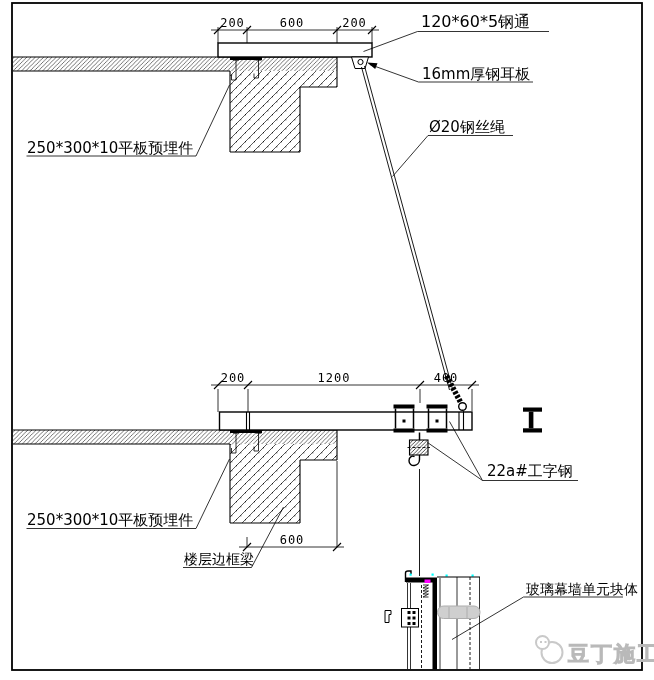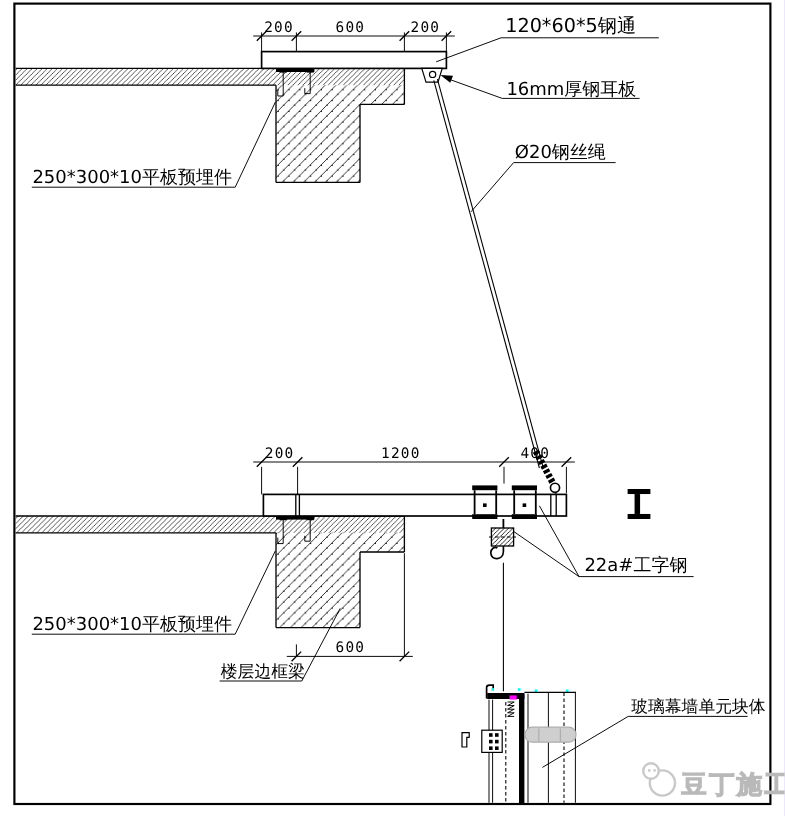--- a/index.html
+++ b/index.html
@@ -1,16 +1,16 @@
 <!DOCTYPE html>
 <html><head>
 <meta charset="utf-8">
 <style>
   html,body{margin:0;padding:0;background:#ffffff;}
-  .canvas{width:654px;height:680px;position:relative;background:#c4b5fd;overflow:hidden;}
+  .canvas{width:654px;height:680px;position:relative;background:#a16207;overflow:hidden;}
   svg{display:block;}
   text{font-family:"DejaVu Sans", sans-serif;fill:#000;}
   .dim{font-family:"DejaVu Sans Mono", monospace;font-size:12px;letter-spacing:1px;}
   .lbl{font-size:15px;}
   .lbl-sm{font-size:14px;}
   .lbl-lg{font-size:16px;}
   .wm-text{font-size:21px;font-weight:bold;letter-spacing:2px;
            fill:#fbfbfb;stroke:#b9b9b9;stroke-width:0.9px;}
   .ln{stroke:#000;stroke-width:1.1;fill:none;}
   .ln-thick{stroke:#000;stroke-width:1.5;fill:none;}

